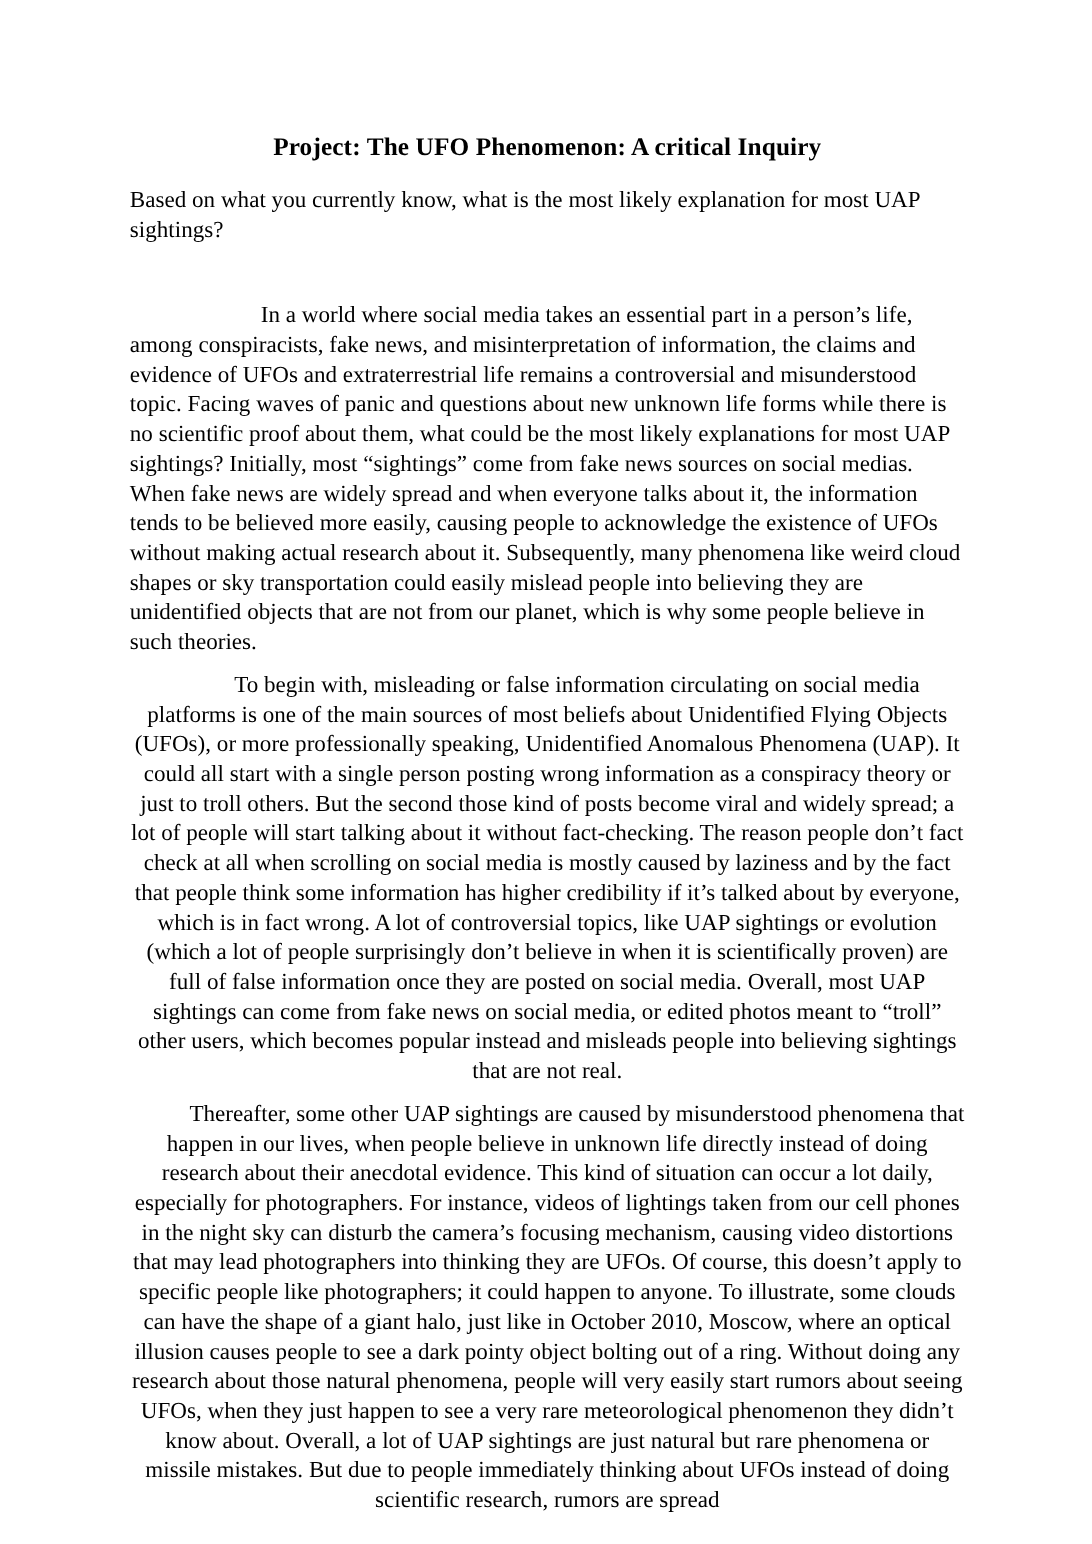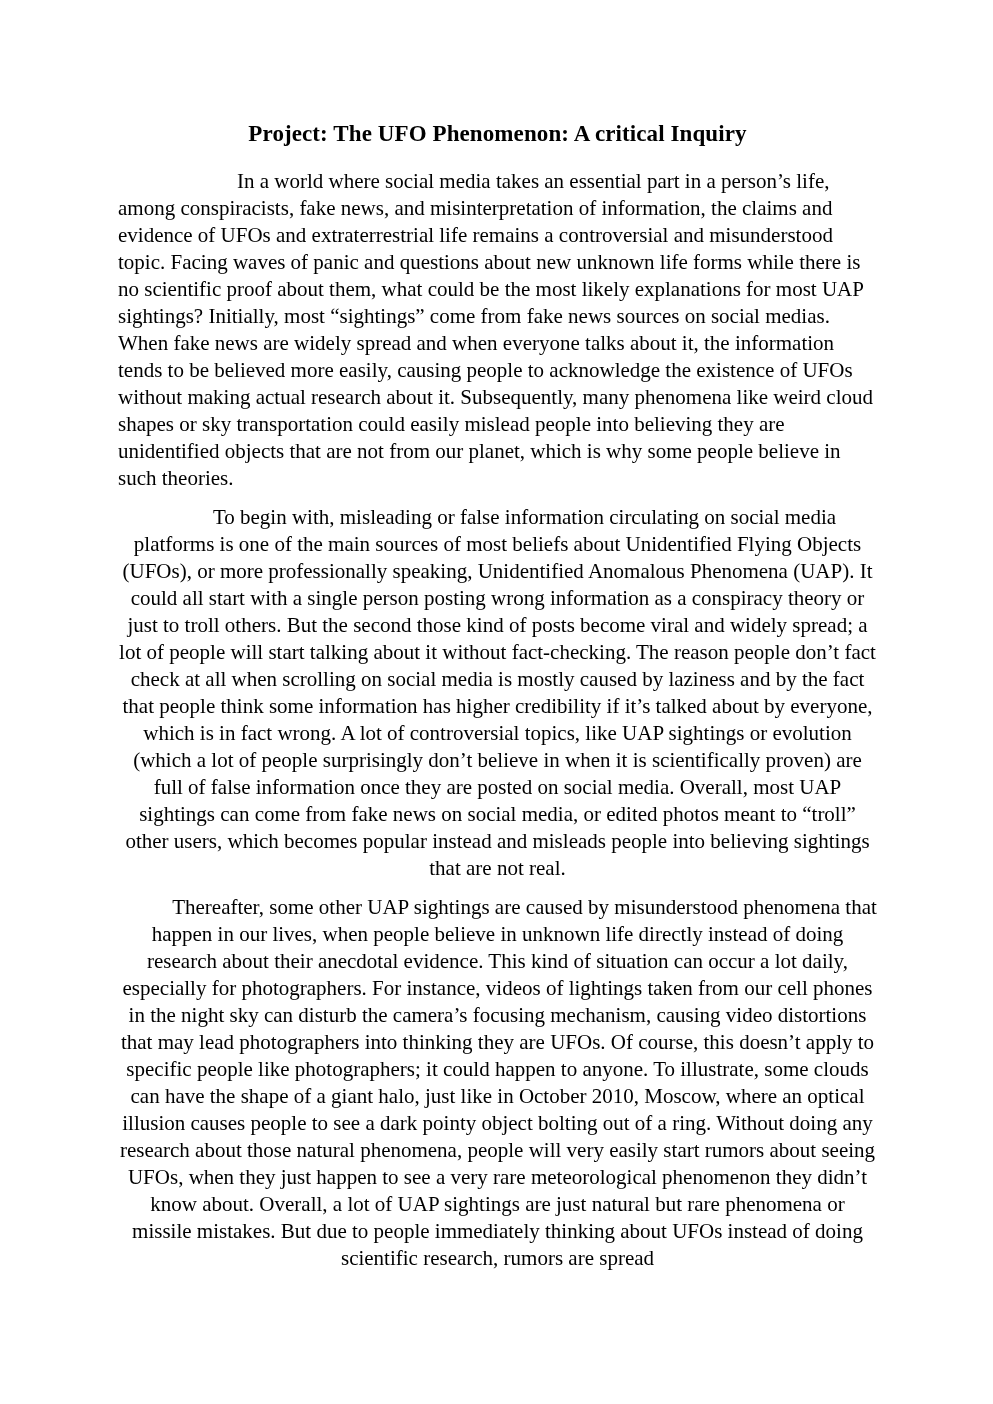--- a/index.html
+++ b/index.html
@@ -53,20 +53,21 @@
   .indent       { text-indent: 54px; text-align: center;  }
 </style>
 </head>
 <body>
 
 <div class="page">
   <div class="content">
 
     <h1 class="doc-title">Project: The UFO Phenomenon: A critical Inquiry</h1>
 
+    <p class="question">Based on what you currently know, what is the most likely explanation for most UAP sightings?</p>
 
     <p class="para indent-large">In a world where social media takes an essential part in a person’s life, among conspiracists, fake news, and misinterpretation of information, the claims and evidence of UFOs and extraterrestrial life remains a controversial and misunderstood topic. Facing waves of panic and questions about new unknown life forms while there is no scientific proof about them, what could be the most likely explanations for most UAP sightings? Initially, most “sightings” come from fake news sources on social medias. When fake news are widely spread and when everyone talks about it, the information tends to be believed more easily, causing people to acknowledge the existence of UFOs without making actual research about it. Subsequently, many phenomena like weird cloud shapes or sky transportation could easily mislead people into believing they are unidentified objects that are not from our planet, which is why some people believe in such theories.</p>
 
     <p class="para indent">To begin with, misleading or false information circulating on social media platforms is one of the main sources of most beliefs about Unidentified Flying Objects (UFOs), or more professionally speaking, Unidentified Anomalous Phenomena (UAP). It could all start with a single person posting wrong information as a conspiracy theory or just to troll others. But the second those kind of posts become viral and widely spread; a lot of people will start talking about it without fact-checking. The reason people don’t fact check at all when scrolling on social media is mostly caused by laziness and by the fact that people think some information has higher credibility if it’s talked about by everyone, which is in fact wrong. A lot of controversial topics, like UAP sightings or evolution (which a lot of people surprisingly don’t believe in when it is scientifically proven) are full of false information once they are posted on social media. Overall, most UAP sightings can come from fake news on social media, or edited photos meant to “troll” other users, which becomes popular instead and misleads people into believing sightings that are not real.</p>
 
     <p class="para indent">Thereafter, some other UAP sightings are caused by misunderstood phenomena that happen in our lives, when people believe in unknown life directly instead of doing research about their anecdotal evidence. This kind of situation can occur a lot daily, especially for photographers. For instance, videos of lightings taken from our cell phones in the night sky can disturb the camera’s focusing mechanism, causing video distortions that may lead photographers into thinking they are UFOs. Of course, this doesn’t apply to specific people like photographers; it could happen to anyone. To illustrate, some clouds can have the shape of a giant halo, just like in October 2010, Moscow, where an optical illusion causes people to see a dark pointy object bolting out of a ring. Without doing any research about those natural phenomena, people will very easily start rumors about seeing UFOs, when they just happen to see a very rare meteorological phenomenon they didn’t know about. Overall, a lot of UAP sightings are just natural but rare phenomena or missile mistakes. But due to people immediately thinking about UFOs instead of doing scientific research, rumors are spread</p>
 
   </div>
 </div>
 

